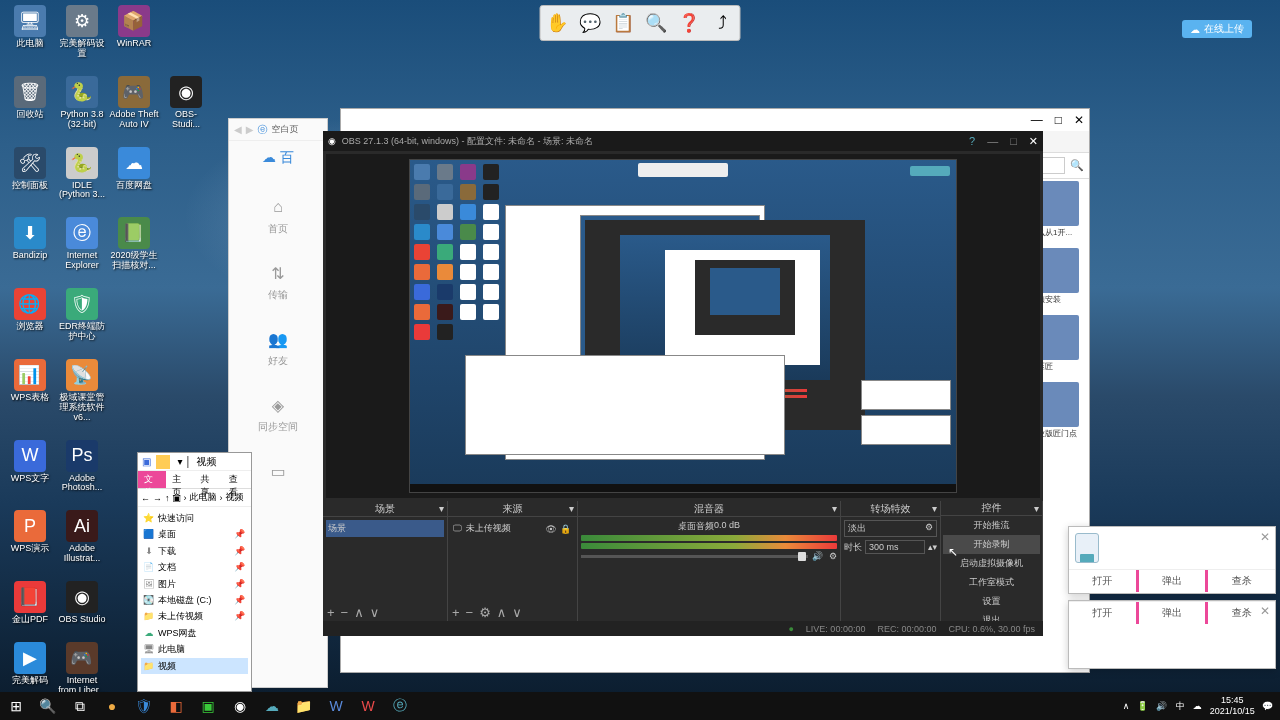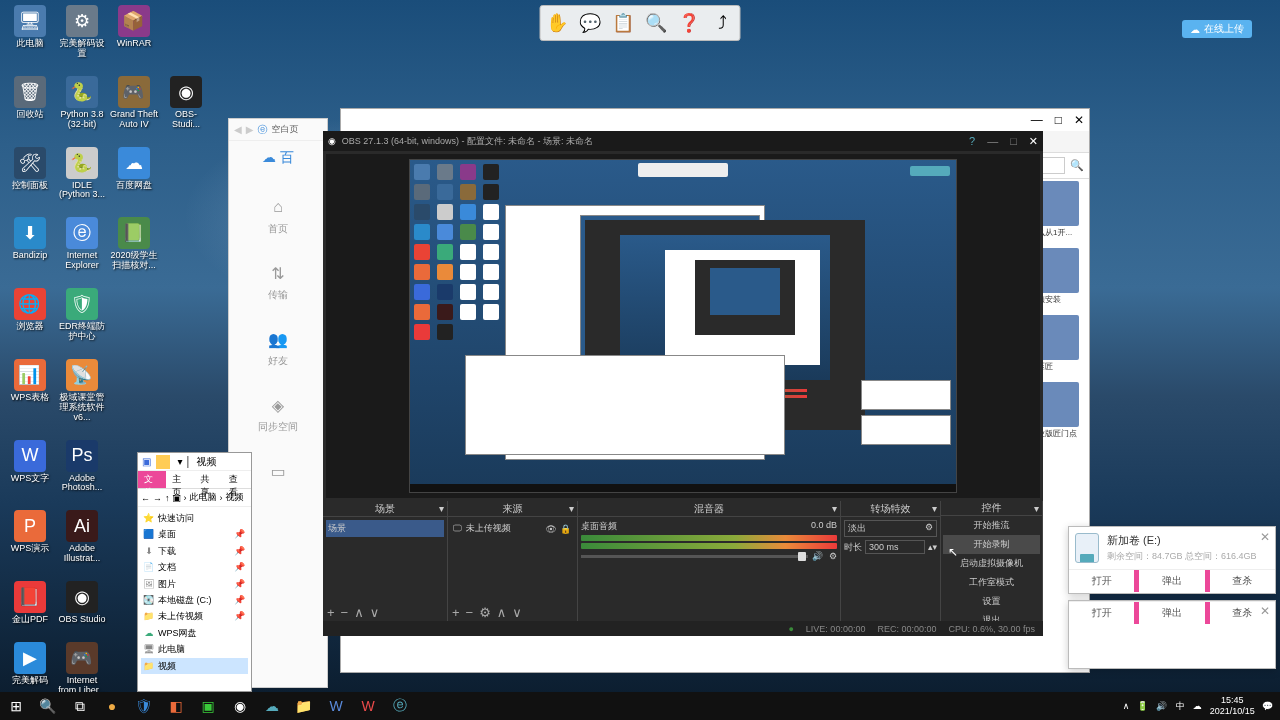--- a/index.html
+++ b/index.html
@@ -120,21 +120,21 @@
 .usb-popup{position:absolute;right:4px;width:208px;background:#fff;border:1px solid #bbb;box-shadow:0 2px 8px rgba(0,0,0,.2);font-size:10px}
 .usb-popup.p1{top:526px;height:68px}
 .usb-popup.p2{top:600px;height:69px}
 .usb-head{display:flex;padding:6px;gap:8px;align-items:flex-start}
 .usb-ico{width:24px;height:30px;background:#e8f0f8;border:1px solid #9bc;border-radius:3px;display:flex;align-items:flex-end;justify-content:center}
 .usb-ico::after{content:"";width:14px;height:8px;background:#5ab;border-radius:1px 1px 0 0}
 .usb-name{font-size:11px;color:#333;font-weight:500}
 .usb-info{font-size:9px;color:#aaa;margin-top:2px}
 .usb-close{position:absolute;top:3px;right:5px;color:#999;cursor:pointer;font-size:12px}
 .usb-actions{display:flex;border-top:1px solid #eee}
-.usb-act{flex:1;text-align:center;padding:4px;font-size:10px;color:#555;cursor:pointer;border-right:5px solid #ec4899}
+.usb-act{flex:1;text-align:center;padding:4px;font-size:10px;color:#555;cursor:pointer;border-right:3px solid #ec4899}
 .usb-act:last-child{border-right:none}
 
 
 .taskbar{position:absolute;bottom:0;left:0;right:0;height:28px;background:#111;display:flex;align-items:center}
 .tb-left{display:flex;height:100%}
 .tb-btn{width:32px;height:100%;display:flex;align-items:center;justify-content:center;color:#fff;font-size:14px;cursor:pointer}
 .tb-right{margin-left:auto;display:flex;align-items:center;height:100%;padding-right:6px;color:#fff;font-size:9px;gap:8px}
 .tb-time{text-align:center;line-height:1.2}
 </style>
 </head>
@@ -159,21 +159,21 @@
     <div class="di">
       <div class="ico ico-bin">🗑</div>
       <div class="lbl">回收站</div>
     </div>
     <div class="di">
       <div class="ico ico-py">🐍</div>
       <div class="lbl">Python 3.8 (32-bit)</div>
     </div>
     <div class="di">
       <div class="ico ico-gta">🎮</div>
-      <div class="lbl">Grand Theft Auto IV</div>
+      <div class="lbl">Adobe Theft Auto IV</div>
     </div>
     <div class="di">
       <div class="ico ico-obs">◉</div>
       <div class="lbl">OBS-Studi...</div>
     </div>
     <div class="di">
       <div class="ico ico-panel">🛠</div>
       <div class="lbl">控制面板</div>
     </div>
     <div class="di">
@@ -526,21 +526,21 @@
         <span>∧</span>
         <span>∨</span>
       </div>
     </div>
     <div class="op mixer">
       <div class="op-head">
           <span>混音器</span>
           <span class="menu-ico">▾</span>
         </div>
       <div class="op-body">
-        <div style="display:flex;justify-content:space-between">
+        <div style="display:flex;justify-content:center">
             <span>桌面音频</span>
             <span>0.0 dB</span>
           </div>
         <div class="mixer-bar"></div>
         <div class="mixer-bar"></div>
         <div style="display:flex;align-items:center;gap:5px">
           <div class="mixer-slider" style="flex:1"></div>
           <span>🔊</span>
           <span>⚙</span>
         </div>
@@ -585,24 +585,20 @@
     <span>CPU: 0.6%, 30.00 fps</span>
   </div>
 </div>
 
 <div style="position:absolute;top:545px;left:948px;font-size:12px;color:#fff;pointer-events:none">↖</div>
 
 <div class="usb-popup p1">
   <span class="usb-close">✕</span>
   <div class="usb-head">
     <div class="usb-ico"></div>
-    <div>
-      <div class="usb-name">新加卷 (E:)</div>
-      <div class="usb-info">剩余空间：84.7GB  总空间：616.4GB</div>
-    </div>
   </div>
   <div class="usb-actions">
     <div class="usb-act">打开</div>
     <div class="usb-act">弹出</div>
     <div class="usb-act">查杀</div>
   </div>
 </div>
 <div class="usb-popup p2">
   <span class="usb-close">✕</span>
   <div class="usb-actions">

